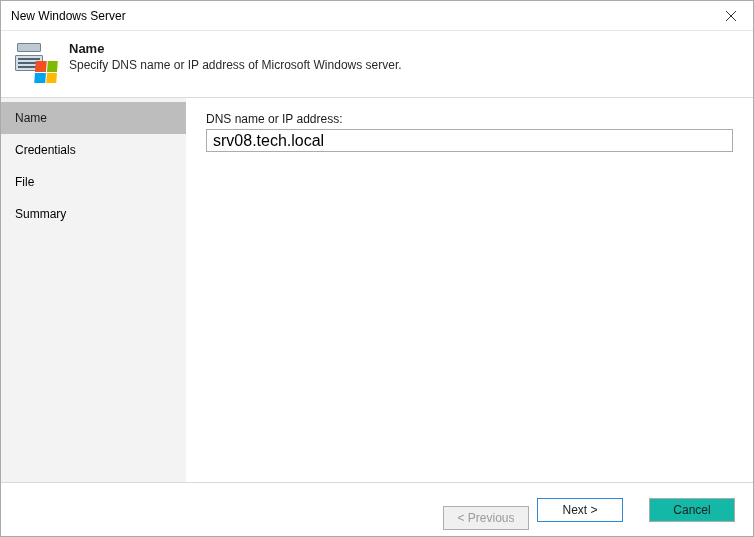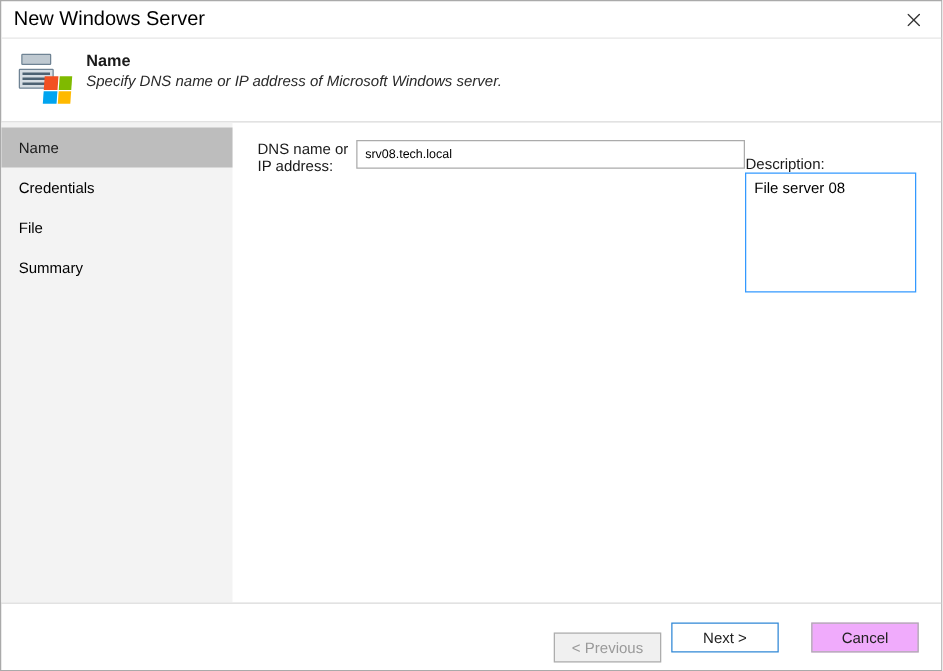--- a/index.html
+++ b/index.html
@@ -1,54 +1,54 @@
 <!DOCTYPE html>
 <html><head>
 <meta charset="utf-8">
 <style>
   * { box-sizing: border-box; }
   html, body { margin: 0; padding: 0; font-family: "Segoe UI", Tahoma, sans-serif; font-size: 12px; color: #1a1a1a; background: #fff; }
   .window { width: 754px; height: 537px; border: 1px solid #aaa; display: flex; flex-direction: column; background: #fff; position: relative; }
-  .titlebar { height: 30px; display: flex; align-items: center; padding: 0 0 0 10px; font-size: 16px; color: #000; border-bottom: 1px solid #e6e6e6; }
+  .titlebar { height: 30px; display: flex; align-items: center; padding: 0 0 0 10px; font-size: 12px; color: #000; border-bottom: 1px solid #e6e6e6; }
   .titlebar .title-text { flex: 1; }
   .close-btn { width: 45px; height: 30px; display: flex; align-items: center; justify-content: center; cursor: pointer; }
 
   .header { display: flex; align-items: flex-start; padding: 10px 14px 16px 14px; }
   .header-icon { width: 40px; height: 40px; margin-right: 14px; flex-shrink: 0; position: relative; }
   .server-shape { position: absolute; top: 2px; left: 0; width: 28px; height: 28px; }
   .srv-top { position: absolute; top: 0; left: 2px; width: 24px; height: 9px; background: #bfc9d1; border: 1px solid #6f8394; border-radius: 1px; }
   .srv-bot { position: absolute; top: 12px; left: 0; width: 28px; height: 16px; background: #d6dde3; border: 1px solid #6f8394; border-radius: 1px; }
   .srv-line { position: absolute; left: 3px; right: 3px; height: 2px; background: #4d6273; }
   .srv-line.l1 { top: 15px; }
   .srv-line.l2 { top: 19px; }
   .srv-line.l3 { top: 23px; }
   .win-flag { position: absolute; bottom: -2px; right: -2px; width: 22px; height: 22px; display: grid; grid-template-columns: 1fr 1fr; grid-template-rows: 1fr 1fr; gap: 1px; transform: skewX(-4deg); }
   .wf { width: 100%; height: 100%; }
   .wf.r { background: #f25022; }
   .wf.g { background: #7fba00; }
   .wf.b { background: #00a4ef; }
   .wf.y { background: #ffb900; }
 
   .header-text .heading { font-weight: 700; font-size: 13px; margin-bottom: 2px; }
-  .header-text .subheading { font-size: 12px; color: #2a2a2a; font-style: italic; }
+  .header-text .subheading { font-size: 12px; color: #2a2a2a; }
 
   .body { flex: 1; display: flex; border-top: 1px solid #d9d9d9; overflow: hidden; }
 
   .sidebar { width: 185px; background: #f3f3f3; padding-top: 4px; }
   .side-item { padding: 9px 14px; font-size: 12px; color: #000000; cursor: pointer; }
   .side-item.active { background: #bdbdbd; color: #1a1a1a; }
 
-  .main { flex: 1; padding: 14px 20px 0 20px; display: flex; flex-direction: row; }
+  .main { flex: 1; padding: 14px 20px 0 20px; display: flex; flex-direction: column; }
   .field-label { font-size: 12px; margin-bottom: 3px; }
-  .text-input { width: 100%; height: 23px; border: 1px solid #ababab; padding: 2px 6px; font-family: inherit; font-size: 10px; outline: none; }
+  .text-input { width: 100%; height: 23px; border: 1px solid #ababab; padding: 2px 6px; font-family: inherit; font-size: 16px; outline: none; }
   .desc-wrap { margin-top: 12px; }
   .textarea { width: 100%; height: 96px; border: 1px solid #3399ff; padding: 4px 6px; font-family: inherit; font-size: 12px; resize: none; outline: none; line-height: 1.3; }
 
   .footer { height: 54px; border-top: 1px solid #d9d9d9; display: flex; align-items: center; justify-content: flex-end; padding: 0 18px; gap: 8px; }
-  .btn { min-width: 86px; height: 24px; border: 1px solid #adadad; background: #f0abfc; font-family: inherit; font-size: 12px; color: #222; cursor: pointer; padding: 0 10px; }
+  .btn { min-width: 86px; height: 24px; border: 1px solid #adadad; background: #14b8a6; font-family: inherit; font-size: 12px; color: #222; cursor: pointer; padding: 0 10px; }
   .btn:disabled { color: #9a9a9a; background: #f0f0f0; cursor: default; margin-top: 16px; }
   .btn.primary { border-color: #2f87d6; background: #fff; }
   .gap { width: 10px; }
 </style>
 </head>
 <body>
 
 <div class="window">
 
   <div class="titlebar">
@@ -88,24 +88,20 @@
       <div class="side-item active">Name</div>
       <div class="side-item">Credentials</div>
       <div class="side-item">File</div>
       <div class="side-item">Summary</div>
     </div>
 
     <div class="main">
       <label class="field-label">DNS name or IP address:</label>
       <input type="text" class="text-input" value="srv08.tech.local" style="">
 
-      <div class="desc-wrap">
-        <label class="field-label">Description:</label>
-        <textarea class="textarea" style="">File server 08</textarea>
-      </div>
     </div>
   </div>
 
   <div class="footer">
     <button class="btn" disabled="">&lt; Previous</button>
     <button class="btn primary">Next &gt;</button>
     <span class="gap"></span>
     <button class="btn">Cancel</button>
   </div>
 

